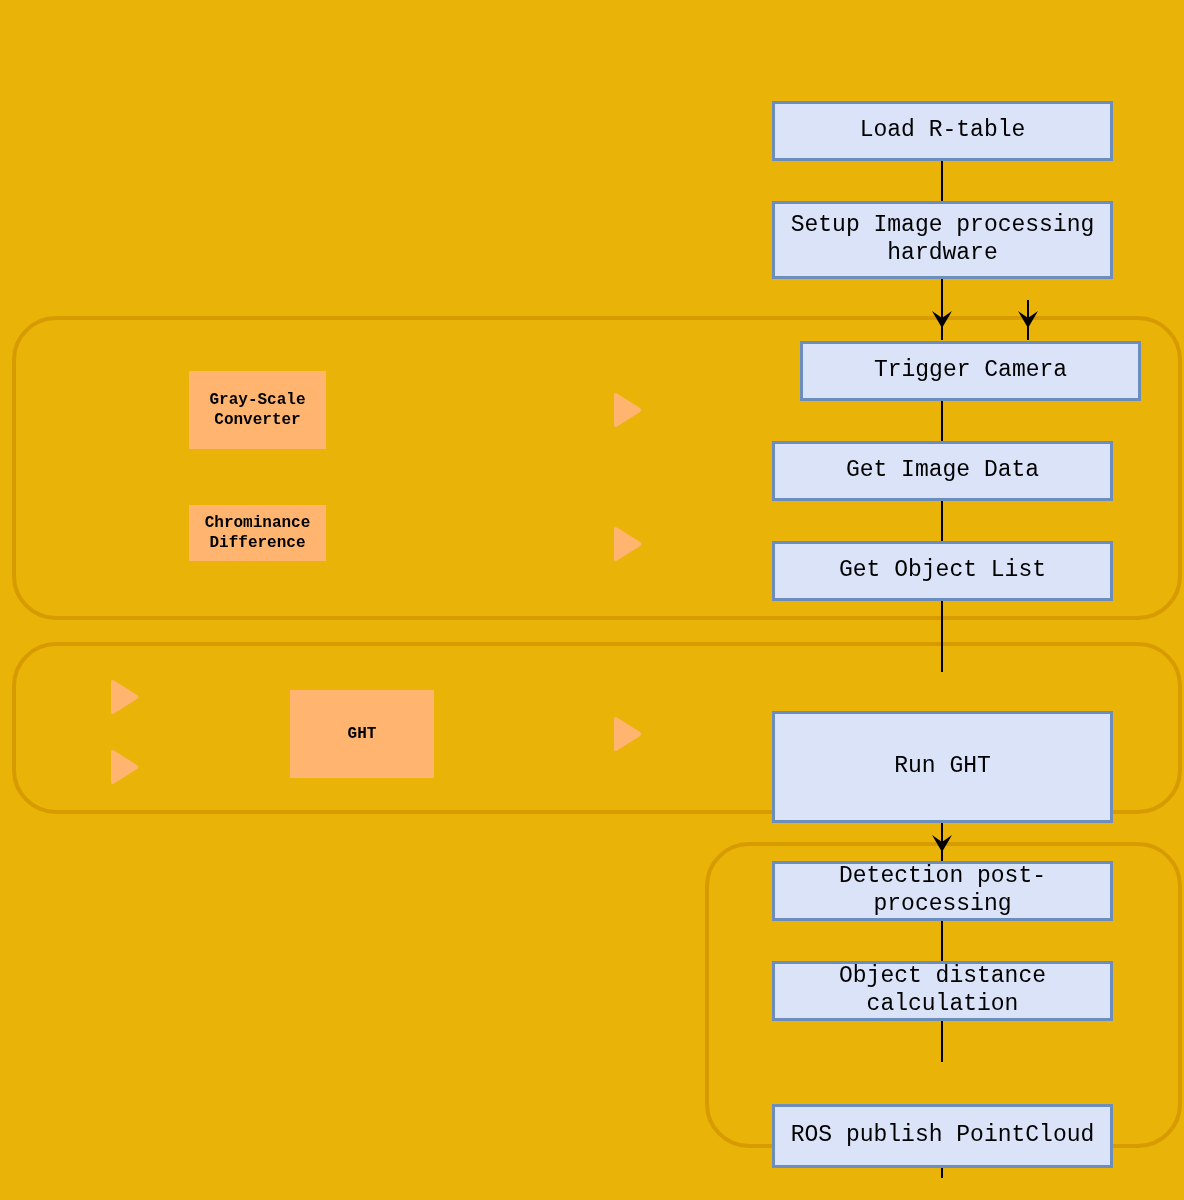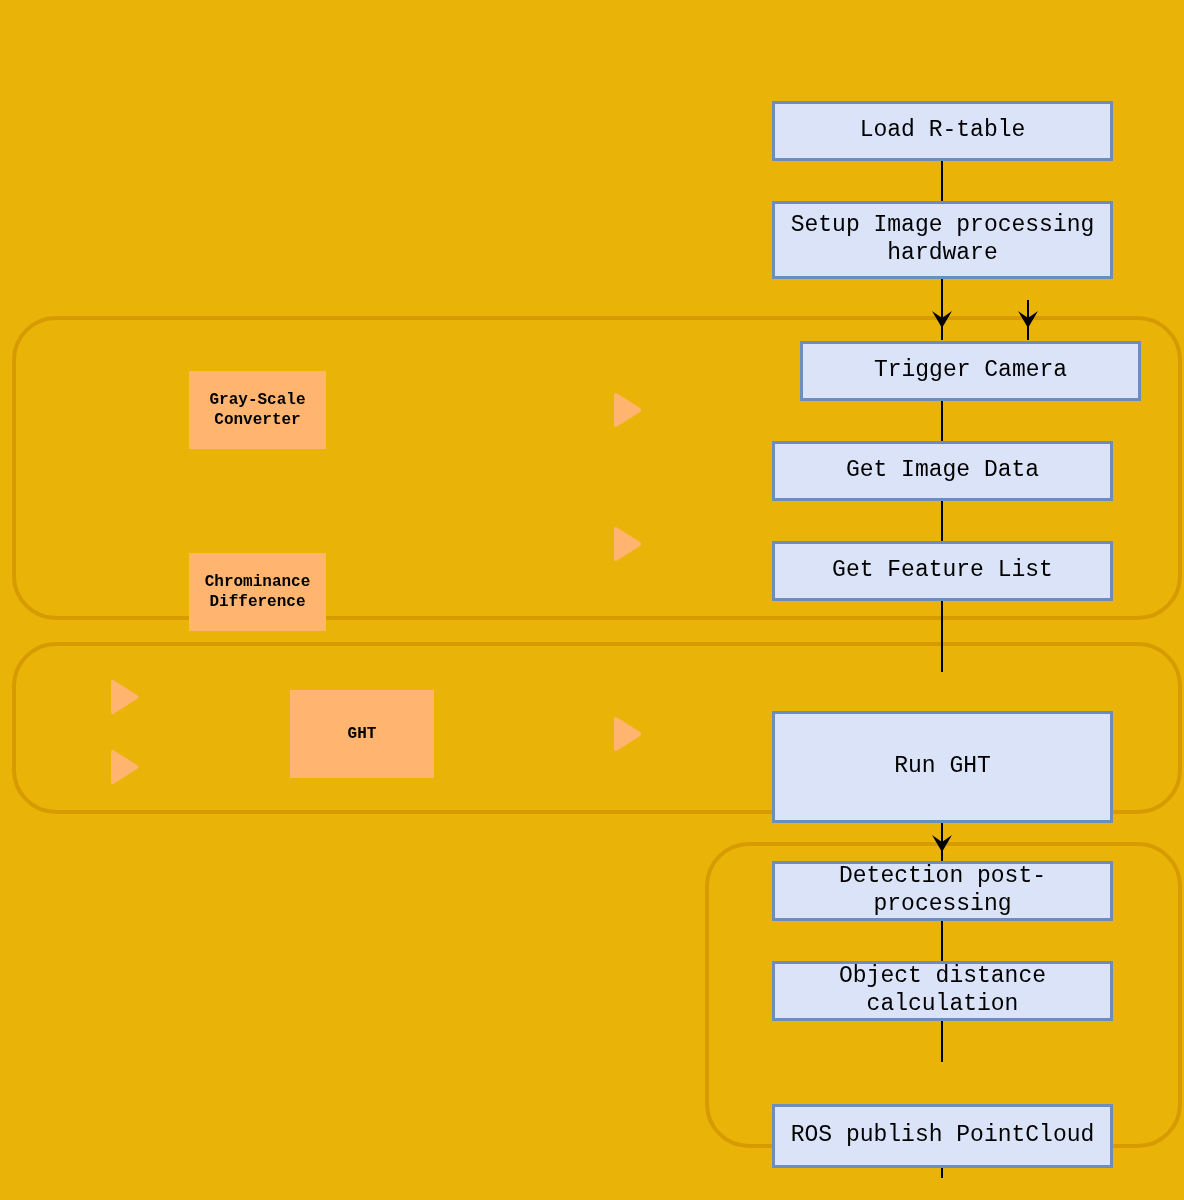--- a/index.html
+++ b/index.html
@@ -124,21 +124,21 @@
 
   <div class="blue-box" style="left:772px; top:341px; width:341px; height:60px;margin-left:28px;">
     <span>Trigger Camera</span>
   </div>
 
   <div class="blue-box" style="left:772px; top:441px; width:341px; height:60px;">
     <span>Get Image Data</span>
   </div>
 
   <div class="blue-box" style="left:772px; top:541px; width:341px; height:60px;">
-    <span>Get Feature List</span>
+    <span>Get Object List</span>
   </div>
 
   <div class="blue-box" style="left:772px; top:671px; width:341px; height:112px;margin-top:40px;">
     <span>Run GHT</span>
   </div>
 
   <div class="blue-box" style="left:772px; top:861px; width:341px; height:60px;">
     <span>Detection post-processing</span>
   </div>
 
@@ -147,21 +147,21 @@
   </div>
 
   <div class="blue-box" style="left:772px; top:1104px; width:341px; height:64px;">
     <span>ROS publish PointCloud</span>
   </div>
 
   <div class="orange-box" style="left:189px; top:371px; width:137px; height:78px;">
     <span>Gray-Scale Converter</span>
   </div>
 
-  <div class="orange-box" style="left:189px; top:505px; width:137px; height:78px;margin-top:48px;">
+  <div class="orange-box" style="left:189px; top:505px; width:137px; height:56px;">
     <span>Chrominance Difference</span>
   </div>
 
 
   <div class="orange-box" style="left:290px; top:690px; width:144px; height:88px;">
     <span>GHT</span>
   </div>
 
   <div class="play-tri" style="left:611px; top:391px;">
     <svg width="32" height="38" viewBox="0 0 32 38">

